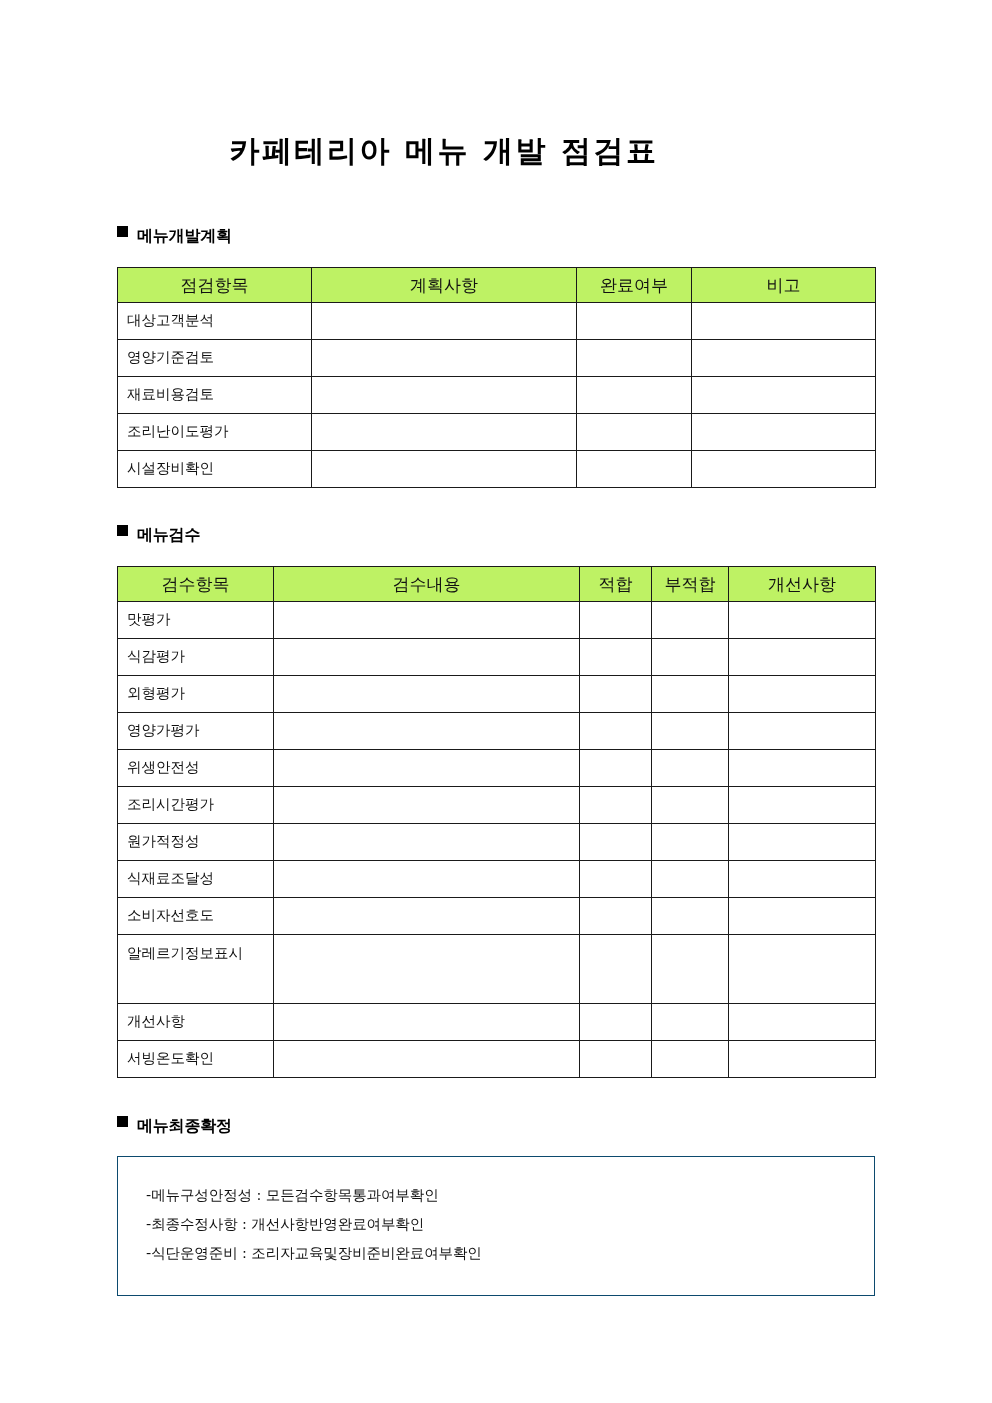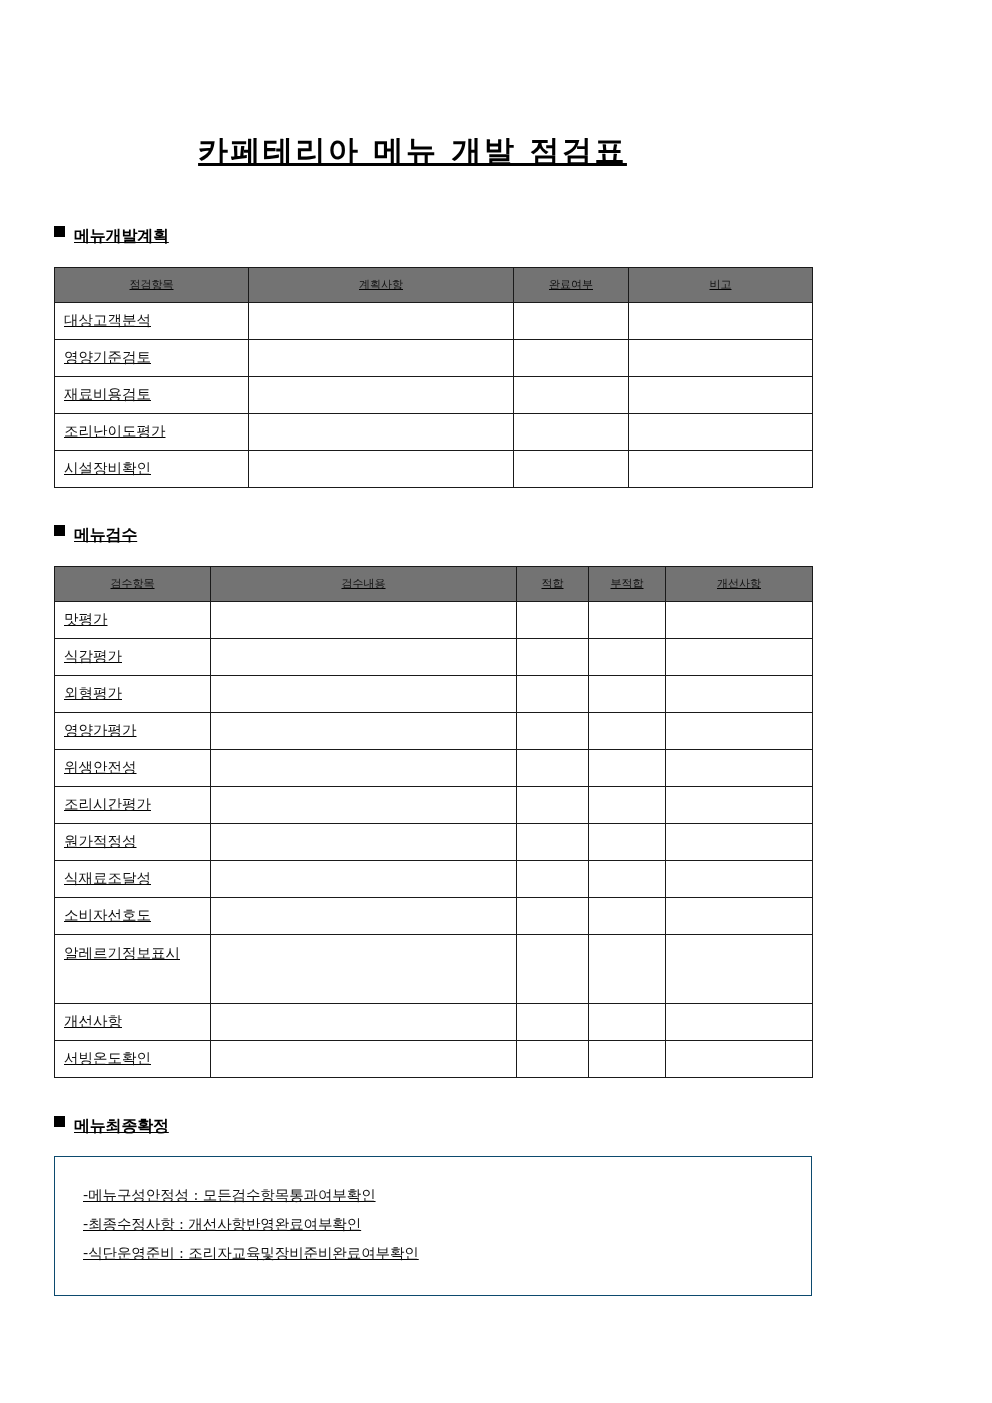--- a/index.html
+++ b/index.html
@@ -13,22 +13,21 @@
     min-height: 1403px;
     font-family: "DejaVu Sans", "Liberation Sans", sans-serif;
     color: #000000;
     -webkit-font-smoothing: antialiased;
   }
   .page {
     position: relative;
     width: 888px;
     min-height: 1403px;
     box-sizing: border-box;
-    padding: 0 117px 0 54px;
-    text-decoration: underline;
+    padding: 0 117px 0 117px;
   }
   .doc-title {
     margin: 0;
     padding-top: 133px;
     text-align: center;
     font-size: 30px;
     font-weight: bold;
     letter-spacing: 2.5px;
     line-height: 1.2;
     color: #000;
@@ -68,24 +67,24 @@
   table.grid th,
   table.grid td {
     border: 1px solid #1a1a1a;
     padding: 0;
     font-weight: normal;
     font-size: 14.5px;
     color: #111111;
     vertical-align: middle;
   }
   table.grid thead th {
-    background: #737373;
+    background: #bef264;
     height: 34px;
     line-height: 34px;
-    font-size: 11px;
+    font-size: 17px;
     letter-spacing: 0px;
   }
   table.grid tbody td {
     height: 36px;
     background: #ffffff;
   }
   table.grid tbody td.label {
     text-align: left;
     padding: 0 0 0 9px;
     line-height: 1.45;

